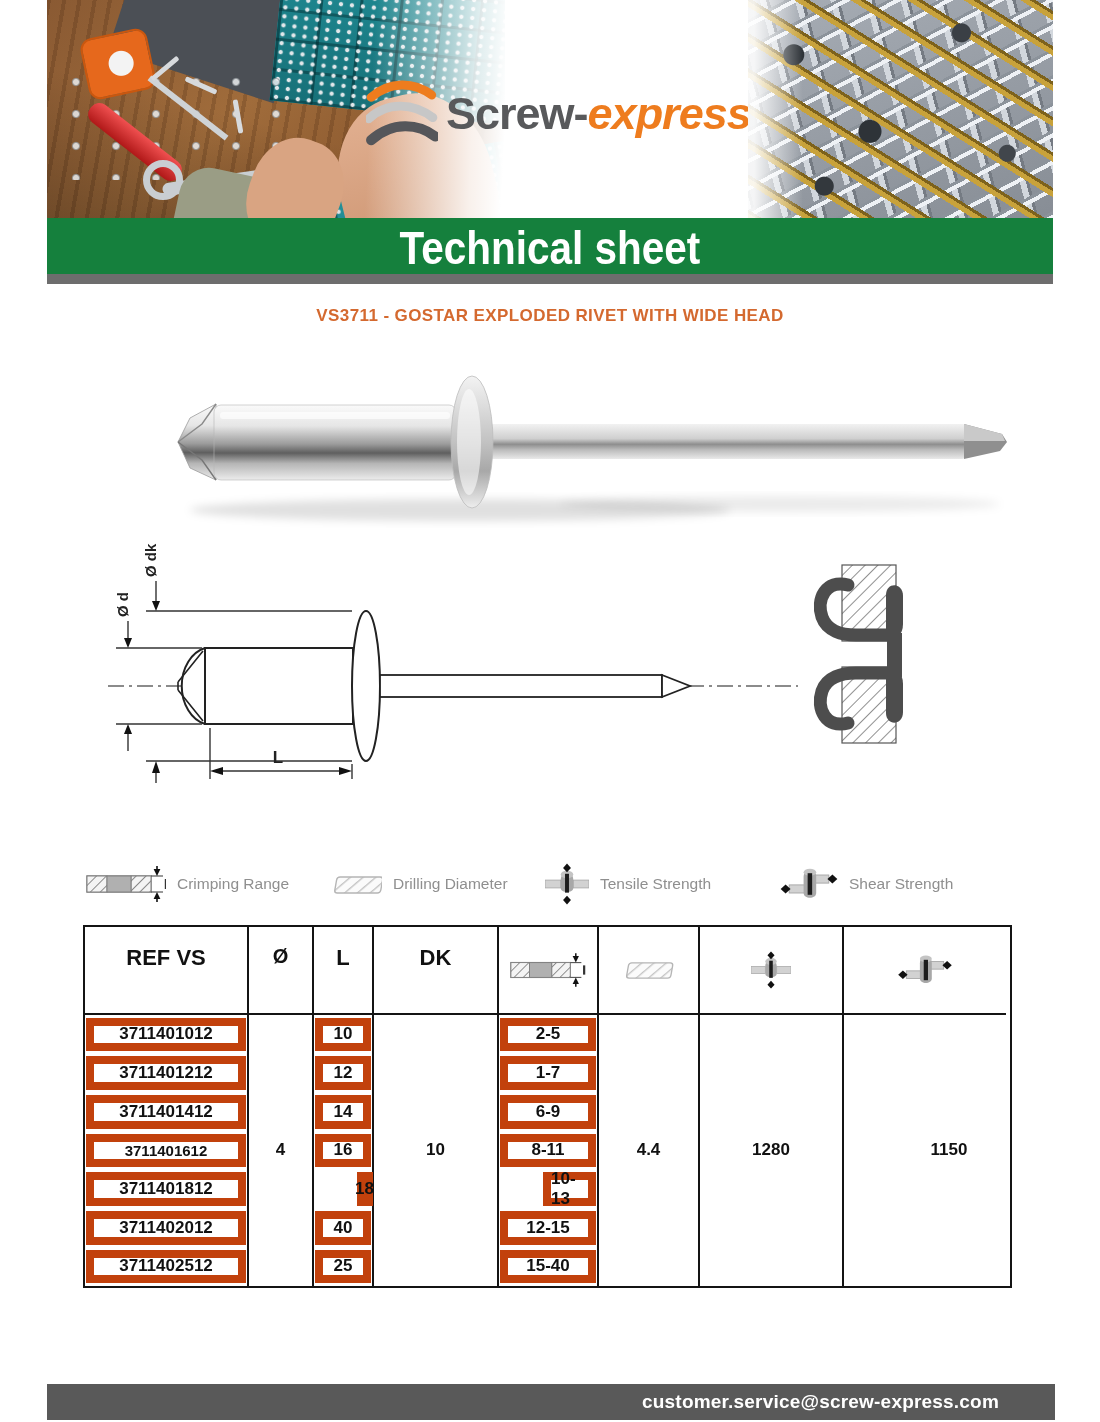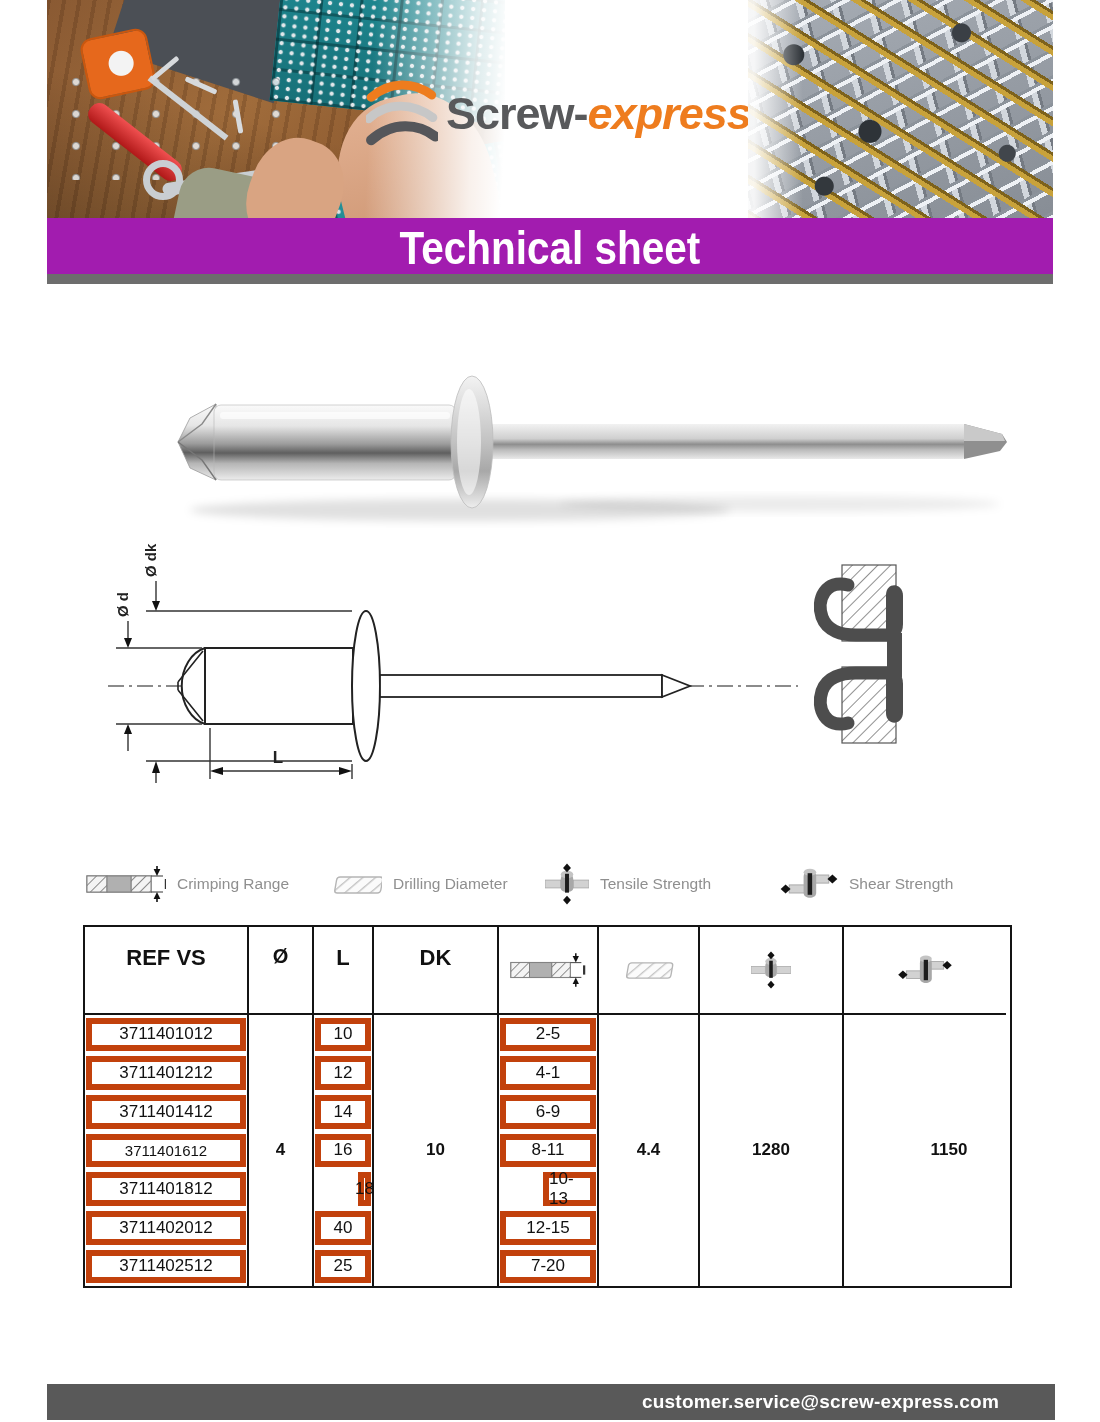--- a/index.html
+++ b/index.html
@@ -68,21 +68,21 @@
   .photo-right::before{content:"";position:absolute;inset:0;
       background:linear-gradient(to left, transparent 82%, rgba(255,255,255,.9) 98%);}
 
   
   .logo{position:absolute;left:366px;top:76px;display:flex;align-items:center;gap:8px;}
   .logo-text{font-size:45px;font-weight:bold;letter-spacing:-1px;white-space:nowrap;}
   .logo-dark{color:#58595B;}
   .logo-orange{color:#EE7C1E;font-style:italic;}
 
   
-  .banner{position:absolute;left:47px;top:218px;width:1006px;height:60px;background:#a21caf;
+  .banner{position:absolute;left:47px;top:218px;width:1006px;height:60px;background:#15803d;
       display:flex;align-items:center;justify-content:center;}
   .banner span{color:#fff;font-size:46px;font-weight:bold;letter-spacing:0px;
       transform:scaleX(.88);white-space:nowrap;}
   .banner-strip{position:absolute;left:47px;top:274px;width:1006px;height:10px;background:#6d6d6d;}
 
   
   .doc-title{position:absolute;left:0;top:306px;width:1100px;text-align:center;
       color:#d4692f;font-size:17px;font-weight:bold;letter-spacing:.4px;}
 
   
@@ -100,22 +100,22 @@
       grid-template-columns:164px 65px 60px 125px 100px 101px 144px 162px;
       grid-template-rows:88px repeat(7,38.7px);
       border:2px solid #141414;box-sizing:content-box;}
   .cell{border-right:2px solid #141414;display:flex;align-items:center;justify-content:center;
       box-sizing:border-box;min-width:0;}
   .cell.last{border-right:none;}
   .hcell{border-bottom:2px solid #141414;font-weight:bold;font-size:22px;
       align-items:flex-start;padding-top:18px;}
   .hcell.icon-h{align-items:center;padding-top:0;}
   .boxcell{padding:2.5px 1px;}
-  .bx{border:6px solid #c2410c;width:100%;height:100%;display:flex;align-items:center;
-      justify-content:center;box-sizing:border-box;font-weight:normal;font-size:17px;}
+  .bx{border:8px solid #c2410c;width:100%;height:100%;display:flex;align-items:center;
+      justify-content:center;box-sizing:border-box;font-weight:bold;font-size:17px;}
   .mcell{font-weight:bold;font-size:17px;}
   .ref-small .bx{font-size:15px;}
 
   
   .footer-bar{position:absolute;left:47px;top:1384px;width:1008px;height:36px;background:#595959;
       display:flex;align-items:center;justify-content:flex-end;padding-right:56px;
       box-sizing:border-box;}
   .footer-bar span{color:#fff;font-weight:bold;font-size:19px;letter-spacing:.2px;}
 
   .defs-holder{position:absolute;width:0;height:0;overflow:hidden;}
@@ -233,20 +233,21 @@
     <div class="logo-text"><span class="logo-dark">Screw-</span><span class="logo-orange">express.com</span></div>
   </div>
 
   <div class="photo photo-right"></div>
 
   <div class="banner">
     <span>Technical sheet</span>
   </div>
   <div class="banner-strip"></div>
 
+  <div class="doc-title">VS3711 - GOSTAR EXPLODED RIVET WITH WIDE HEAD</div>
 
   <svg class="product-photo" width="880" height="168" viewBox="0 0 880 168">
     <ellipse cx="320" cy="148" rx="270" ry="11" fill="rgba(0,0,0,0.12)" filter="url(#soft)"></ellipse>
     <ellipse cx="640" cy="142" rx="220" ry="8" fill="rgba(0,0,0,0.08)" filter="url(#soft)"></ellipse>
 
     <rect x="340" y="62" width="487" height="35" rx="5" fill="url(#gradStem)"></rect>
     <polygon points="824,62 862,72 867,80 860,89 824,97" fill="#8f8f8f"></polygon>
     <polygon points="824,62 862,72 865,79 824,79" fill="#c9c9c9"></polygon>
 
     <polygon points="76,42 50,56 38,80 50,106 76,118" fill="url(#gradBody)" stroke="#9a9a9a" stroke-width="0.8"></polygon>
@@ -408,36 +409,36 @@
     <div class="cell boxcell" style="grid-column:3;grid-row:8;">
         <div class="bx">25</div>
       </div>
 
     <div class="cell mcell" style="grid-column:4;grid-row:2 / span 7;">10</div>
 
     <div class="cell boxcell" style="grid-column:5;grid-row:2;">
         <div class="bx">2-5</div>
       </div>
     <div class="cell boxcell" style="grid-column:5;grid-row:3;">
-        <div class="bx">4-1</div>
+        <div class="bx">1-7</div>
       </div>
     <div class="cell boxcell" style="grid-column:5;grid-row:4;">
         <div class="bx">6-9</div>
       </div>
     <div class="cell boxcell" style="grid-column:5;grid-row:5;">
         <div class="bx">8-11</div>
       </div>
     <div class="cell boxcell" style="grid-column:5;grid-row:6;padding-left:44px;">
         <div class="bx">10-13</div>
       </div>
     <div class="cell boxcell" style="grid-column:5;grid-row:7;">
         <div class="bx">12-15</div>
       </div>
     <div class="cell boxcell" style="grid-column:5;grid-row:8;">
-        <div class="bx">7-20</div>
+        <div class="bx">15-40</div>
       </div>
 
     <div class="cell mcell" style="grid-column:6;grid-row:2 / span 7;">4.4</div>
     <div class="cell mcell" style="grid-column:7;grid-row:2 / span 7;">1280</div>
     <div class="cell mcell last" style="grid-column:8;grid-row:2 / span 7;padding-left:48px;">1150</div>
   </div>
 
   <div class="footer-bar">
     <span>customer.service@screw-express.com</span>
   </div>

